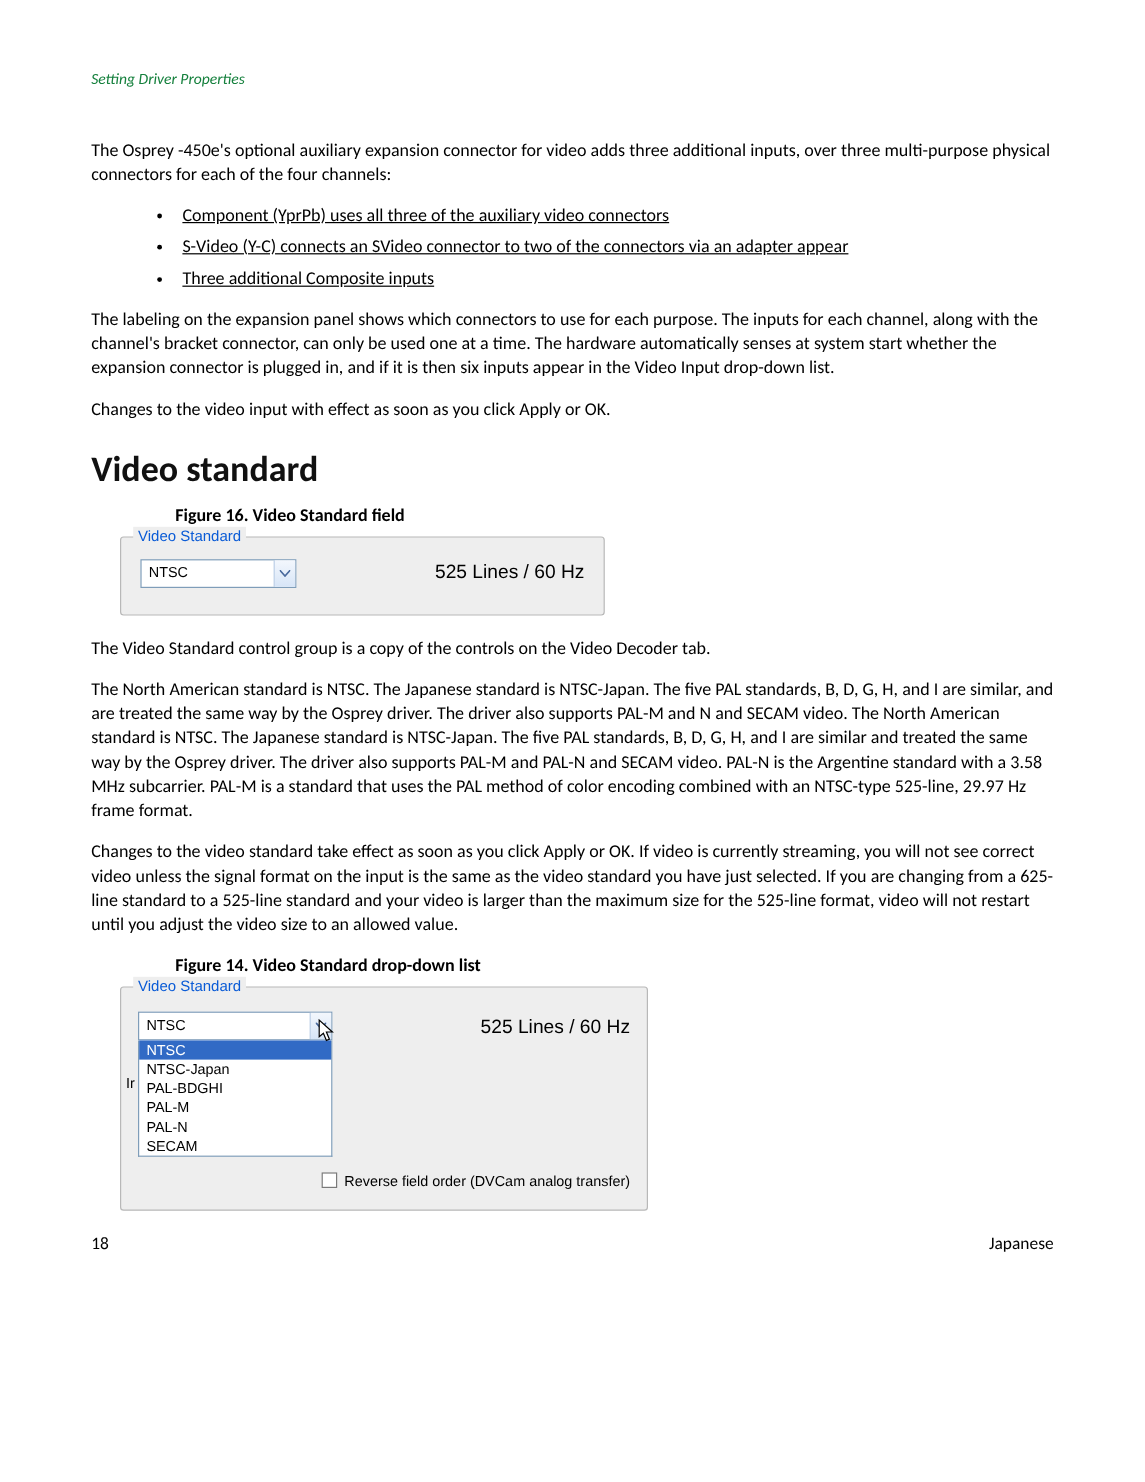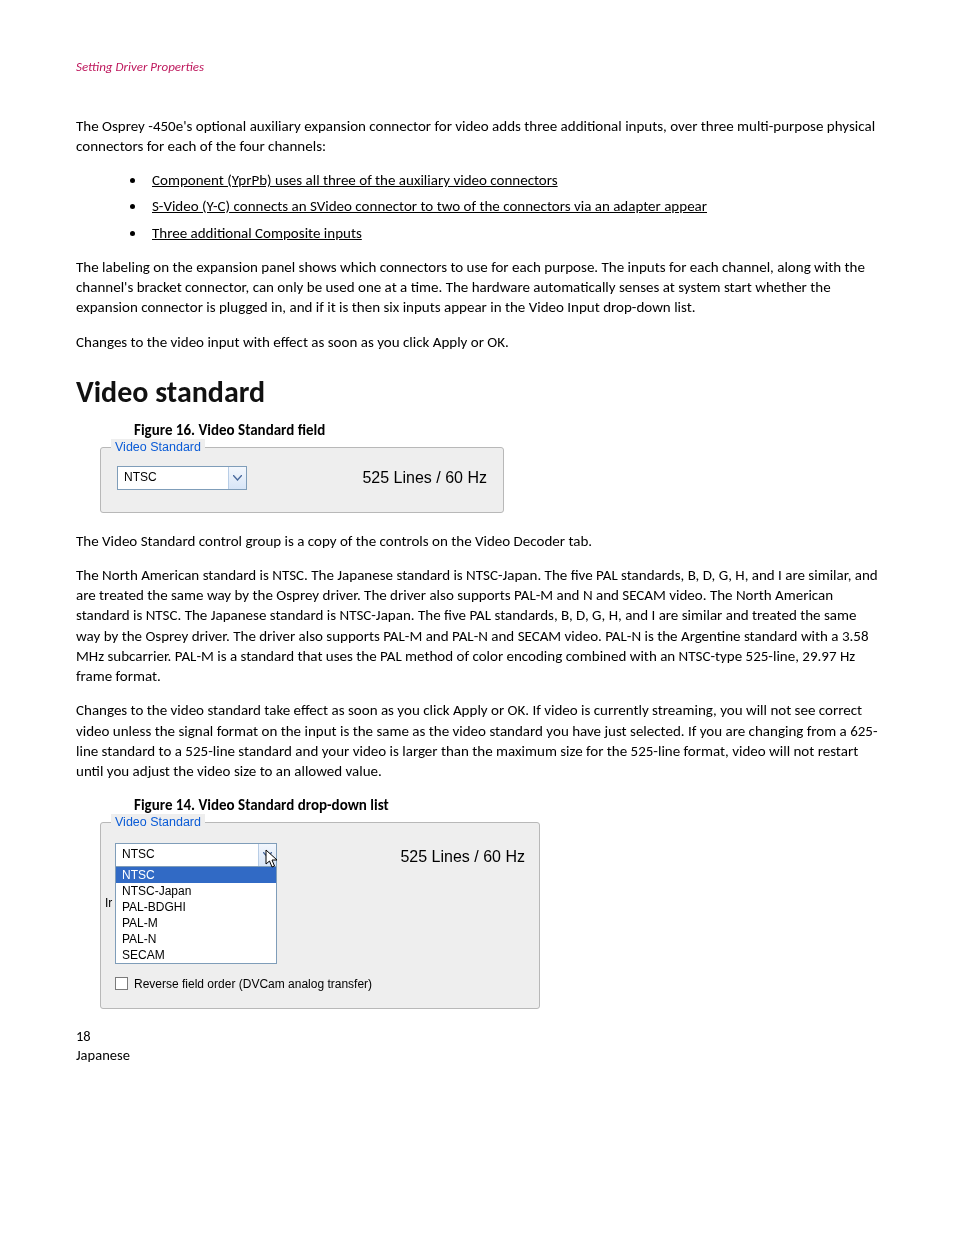--- a/index.html
+++ b/index.html
@@ -9,21 +9,21 @@
     background: #fff;
     margin: 0;
     padding: 58px 76px 50px 76px;
     width: 954px;
     box-sizing: border-box;
     line-height: 1.35;
   }
   .header-sec {
     font-style: italic;
     font-size: 13px;
-    color: #be185d;
+    color: #15803d;
     margin-bottom: 40px;
   }
   p { margin: 0 0 14px 0; }
   ul.indented {
     margin: 0 0 14px 0;
     padding-left: 70px;
     text-decoration: underline;
   }
   ul.indented li {
     margin-bottom: 6px;
@@ -33,21 +33,21 @@
   h1.section-heading {
     font-family: Calibri, "Segoe UI", Arial, sans-serif;
     font-size: 30px;
     font-weight: bold;
     margin: 20px 0 8px 0;
     color: #111;
   }
   .figure-caption {
     font-weight: bold;
     font-size: 15px;
-    margin: 6px 0 6px 24px;
+    margin: 6px 0 6px 36px;
     padding-left: 34px;
   }
   
   .fig16-wrap { margin: 4px 0 18px 24px; }
   .groupbox {
     position: relative;
     border: 1px solid #b8b8b8;
     border-radius: 3px;
     background: #eee;
     padding: 18px 16px 22px 16px;
@@ -150,40 +150,40 @@
     left: 150px;
     top: 6px;
     pointer-events: none;
   }
   .checkbox-row {
     display: flex;
     align-items: center;
     gap: 6px;
     font-size: 12px;
     margin-top: 12px;
+    justify-content: flex-end;
   }
   .cb {
     width: 13px;
     height: 13px;
     border: 1px solid #7a7a7a;
     background: #fff;
     box-sizing: border-box;
   }
   .ir-prefix {
     position: absolute;
     font-size: 12px;
     left: 4px;
     top: 72px;
     color: #000;
   }
   .footer {
     display: flex;
     justify-content: space-between;
     font-size: 14.5px;
-    flex-direction: column;
   }
 </style>
 </head>
 <body>
 
 <div class="header-sec">Setting Driver Properties</div>
 
 <p>The Osprey -450e's optional auxiliary expansion connector for video adds three additional inputs, over three multi-purpose physical connectors for each of the four channels:</p>
 
 <ul class="indented">

